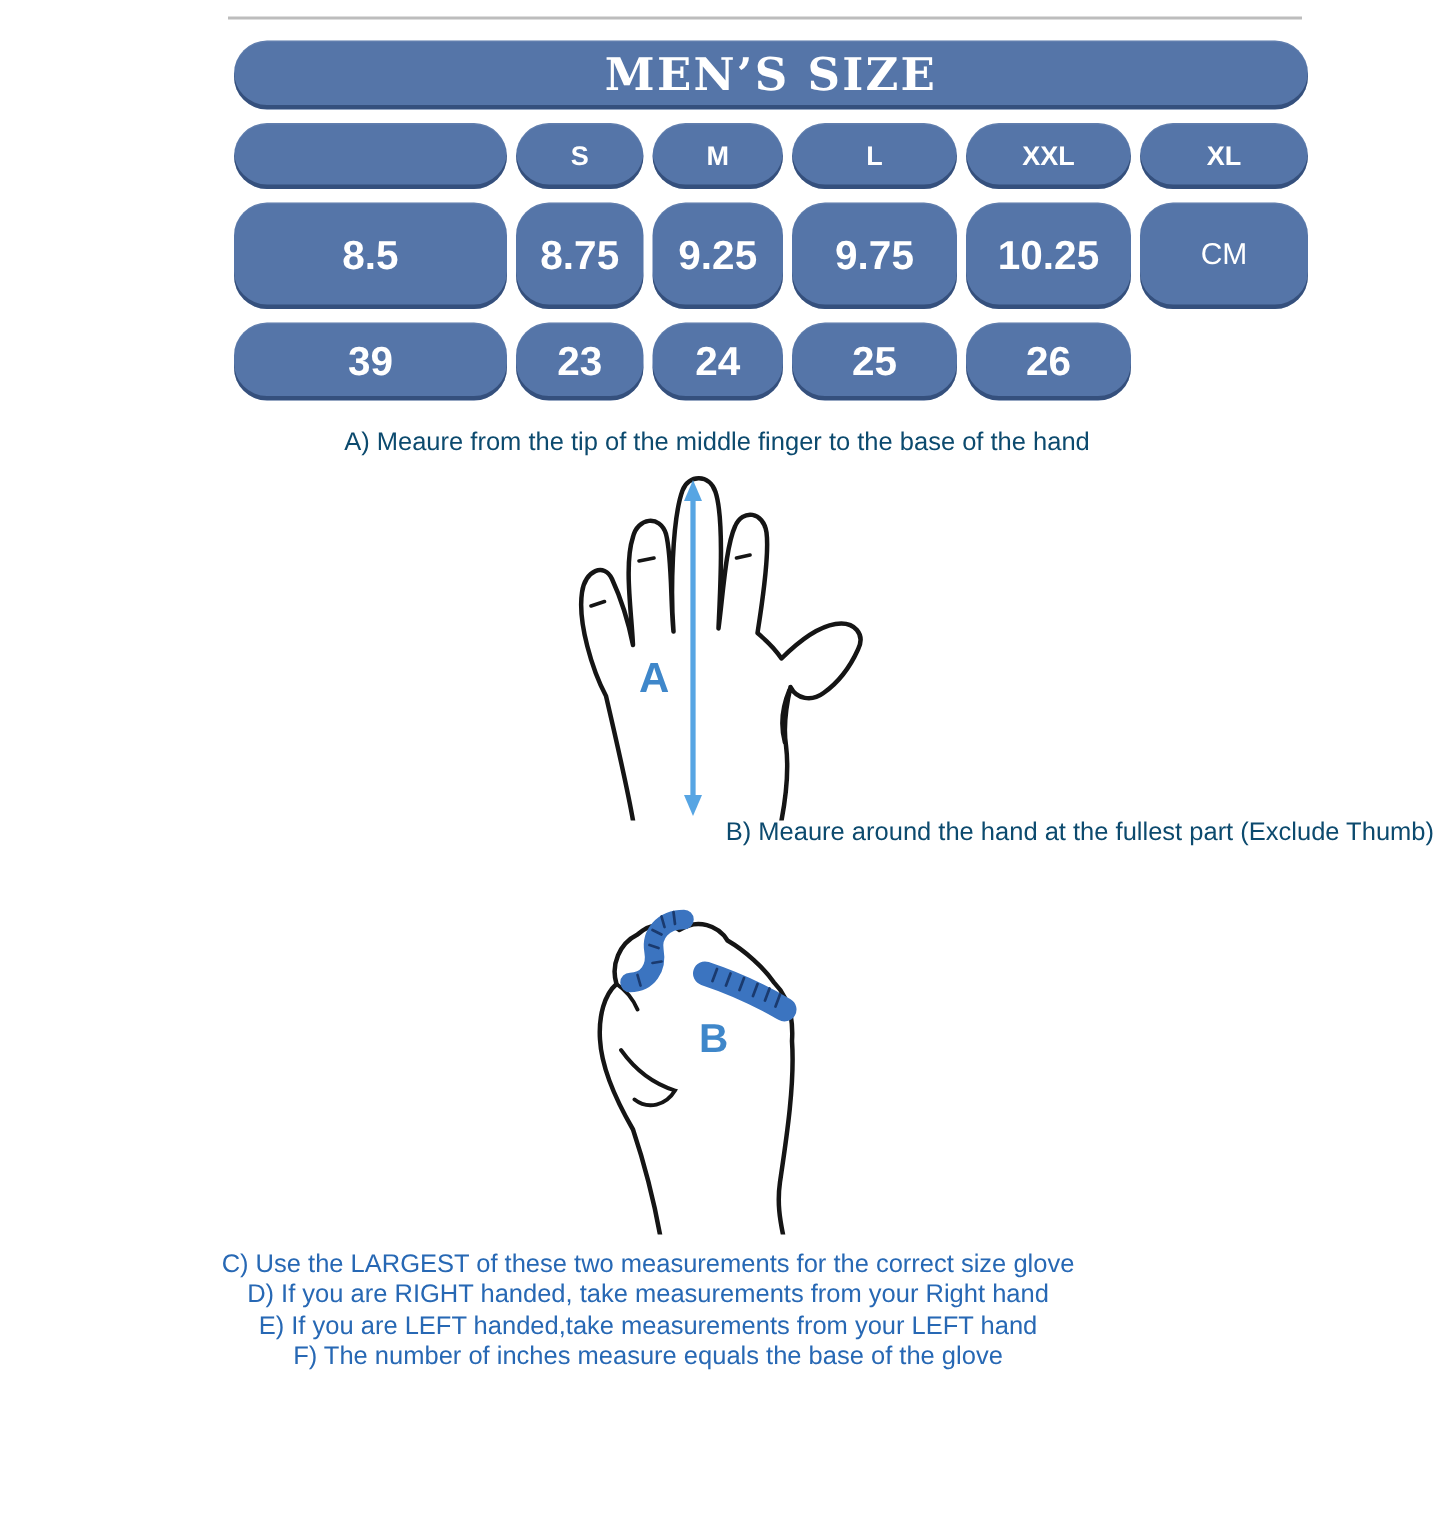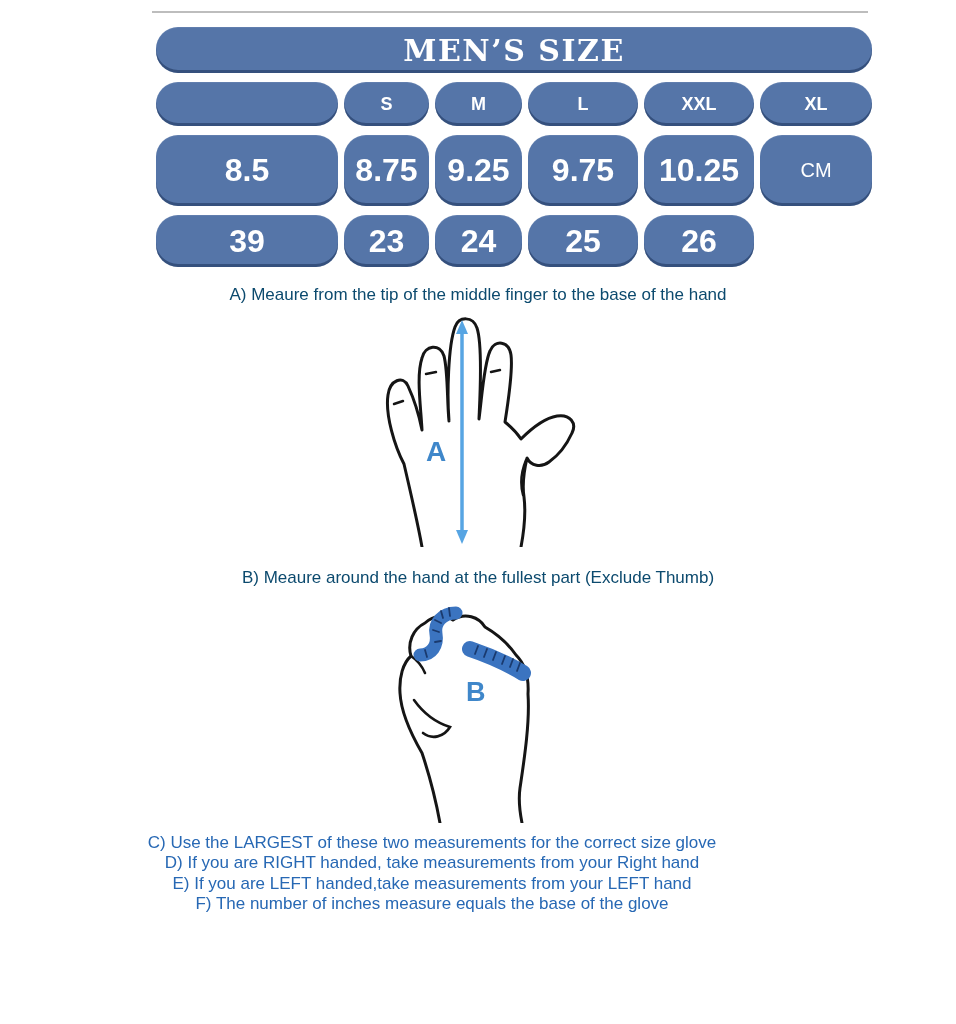--- a/index.html
+++ b/index.html
@@ -25,27 +25,27 @@
     border-radius: 22px;
   }
   .cell.title {
     grid-column:1/7;
     font-family:"DejaVu Serif", serif; font-weight:bold;
     font-size:30px; letter-spacing:1.5px;
   }
   .cell.sizehead { font-weight:bold; font-size:18px; }
   .cell.rowlabel { font-size:19px; line-height:1.22; text-align:center; padding:0 6px; }
   .cell.rowlabel.cm { font-size:20px; }
-  .cell.val { font-weight:bold; font-size:32px; }
+  .cell.val { font-weight:bold; font-size:27px; }
   .instr {
     position:absolute; left:0; width:956px; text-align:center;
     color:#0c4a6e; font-size:17px;
   }
   #instr-a { top:285px; }
-  #instr-b { top:568px; }
+  #instr-b { top:545px;text-align:right; }
   .instr-block {
     position:absolute; left:0; top:833px; width:864px; text-align:center;
     color:#2768B4; font-size:17px; line-height:20.4px;
   }
   .diagram { position:absolute; }
   #hand-a { left:378px; top:314px; }
   #fist-b { left:394px; top:601px; }
   .diag-label { font-family:"Liberation Sans", sans-serif; font-weight:bold; fill:#3F87CA; }
 </style>
 </head>

